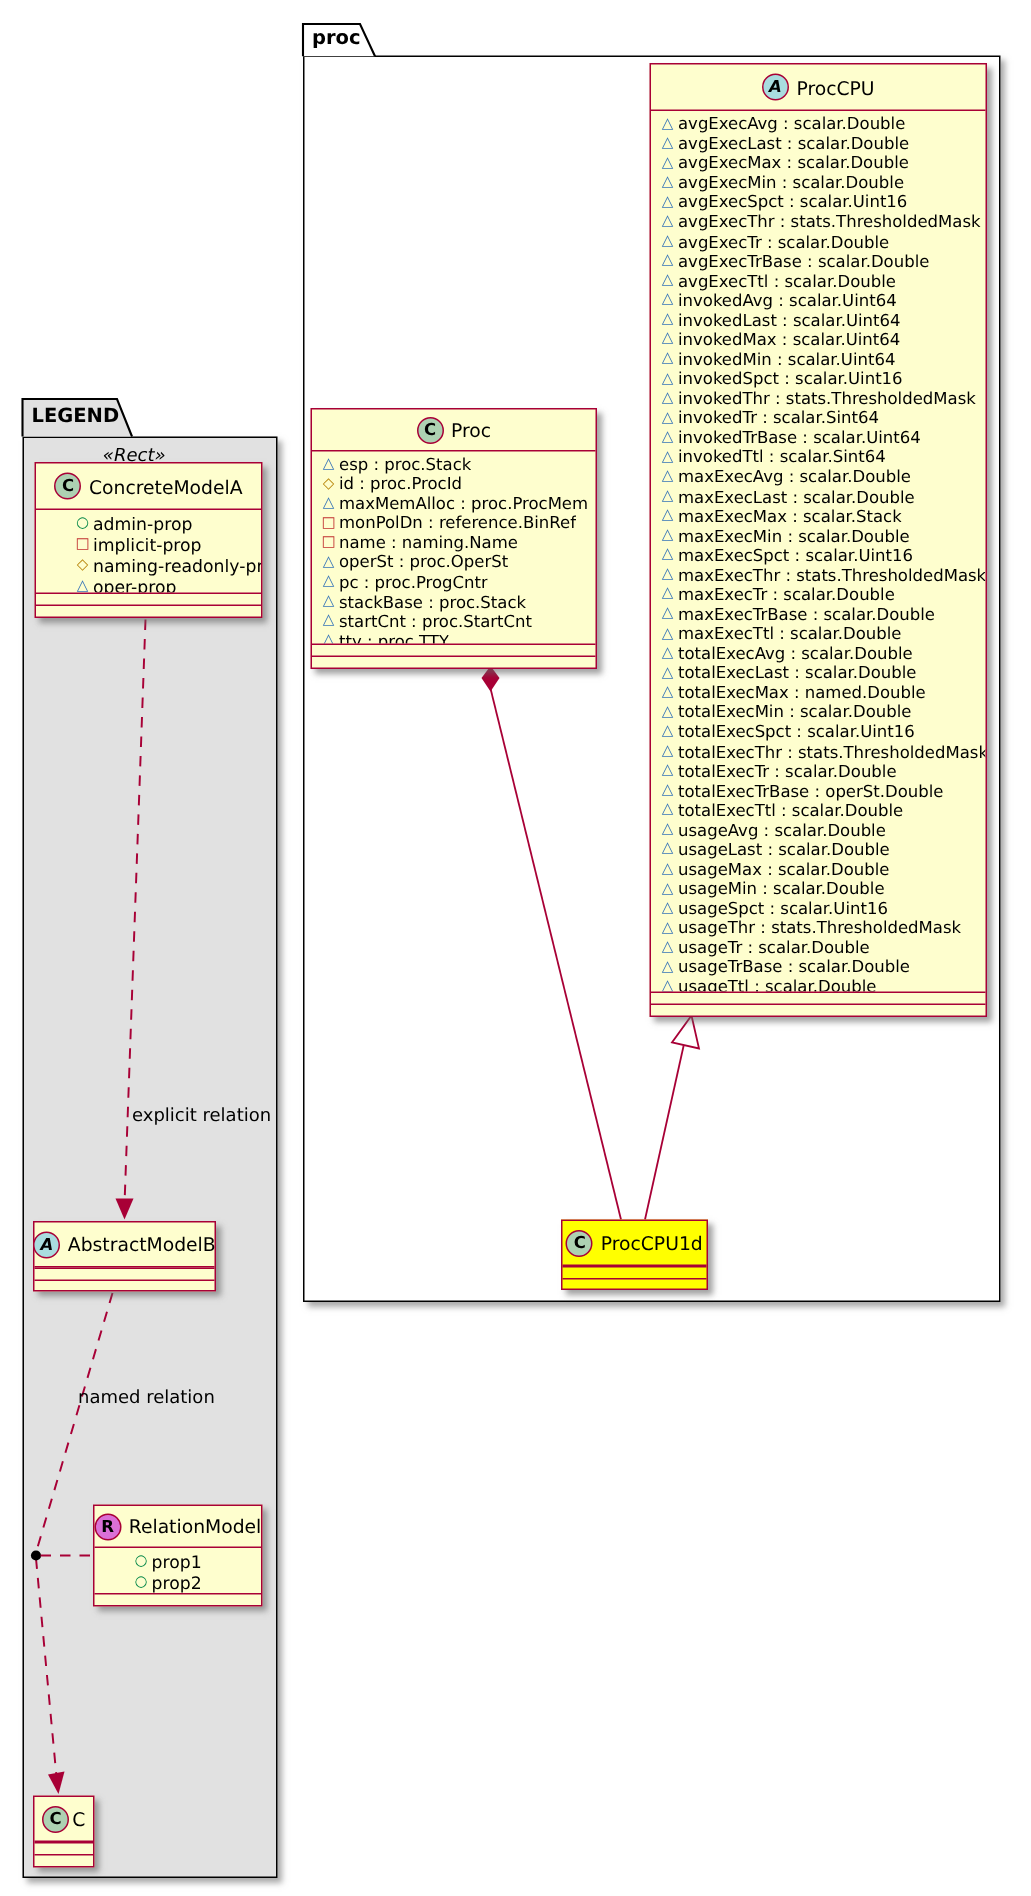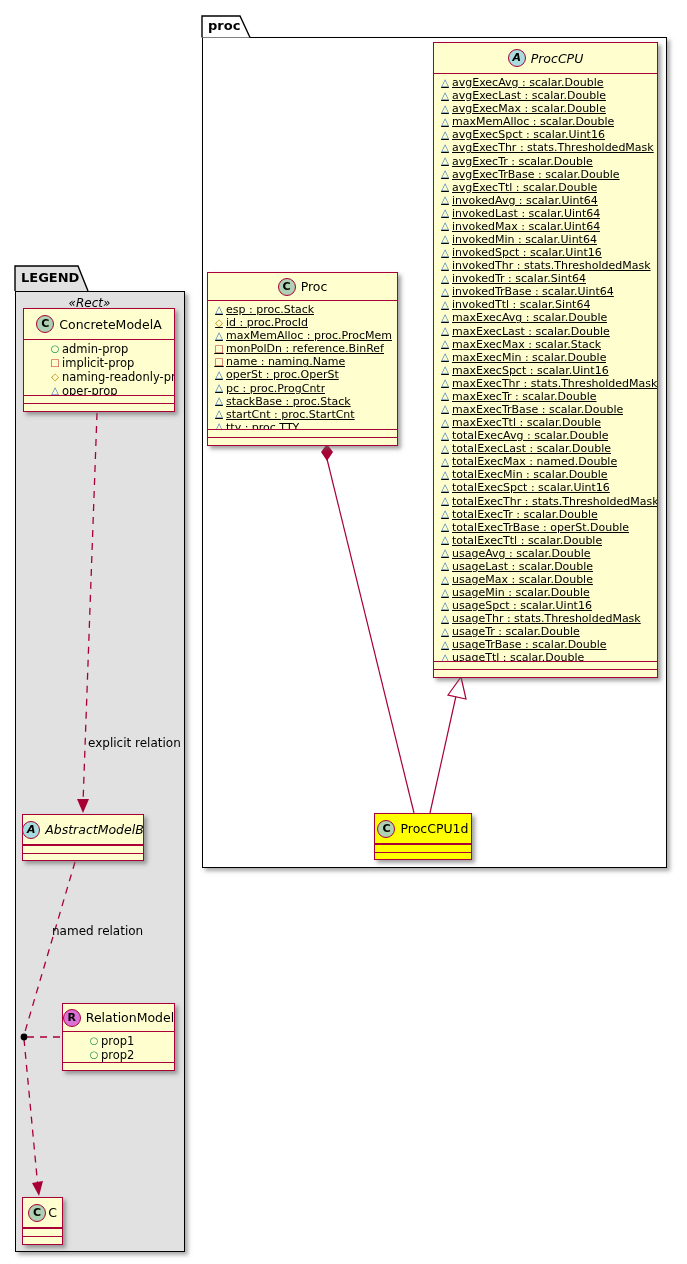--- a/index.html
+++ b/index.html
@@ -20,29 +20,29 @@
   #legend-stereotype{position:absolute;left:15px;top:296px;width:149px;text-align:center;
     font-style:italic;font-size:12px;z-index:2;}
   
   .uml-class{position:absolute;box-sizing:border-box;background:#FEFECE;
     border:1.5px solid #A80036;z-index:2;display:flex;flex-direction:column;
     box-shadow:3px 3px 4px rgba(100,100,100,.6);}
   .uml-class.highlight{background:#FFFF00;}
   .class-title{display:flex;align-items:center;justify-content:center;gap:5px;
     border-bottom:1.5px solid #A80036;flex:0 0 auto;box-sizing:border-box;}
   .class-name{font-size:12.5px;}
-  .class-name.italic{font-style:italic;}
+  .class-name.italic{}
   .spot{flex:0 0 auto;width:16px;height:16px;border-radius:50%;border:1px solid #A80036;
     font-weight:bold;font-size:11px;line-height:16px;text-align:center;}
   .spot-a{background:#A9DCDF;font-style:italic;}
   .spot-c{background:#ADD1B2;}
   .spot-r{background:#DA70D6;}
   .attrs{flex:1 1 auto;padding:2px 0;overflow:hidden;}
   .attr-row{display:flex;align-items:center;white-space:nowrap;padding-left:4px;}
-  .dense .attr-row{height:13.08px;font-size:11px;text-decoration:underline;}
+  .dense .attr-row{height:13.08px;font-size:11px;}
   .roomy .attr-row{height:13.9px;font-size:11.5px;padding-left:24px;}
   .attr-icon{display:inline-block;width:14px;flex:0 0 14px;text-align:center;
     font-size:10px;line-height:10px;}
   .triangle-icon{color:#3876B8;} .triangle-icon::before{content:"△";}
   .diamond-icon{color:#B8860B;}  .diamond-icon::before{content:"◇";}
   .square-icon{color:#C03030;}   .square-icon::before{content:"□";}
   .circle-icon{color:#0B8A4B;}   .circle-icon::before{content:"○";}
   .attr-text{overflow:hidden;}
   .compartment{flex:0 0 7px;border-top:1.25px solid #A80036;}
   .compartment.tall{flex:0 0 9px;}
@@ -116,21 +116,21 @@
         <span class="attr-text">avgExecLast : scalar.Double</span>
       </div>
 
       <div class="attr-row">
         <span class="attr-icon triangle-icon"></span>
         <span class="attr-text">avgExecMax : scalar.Double</span>
       </div>
 
       <div class="attr-row">
         <span class="attr-icon triangle-icon"></span>
-        <span class="attr-text">maxMemAlloc : scalar.Double</span>
+        <span class="attr-text">avgExecMin : scalar.Double</span>
       </div>
 
       <div class="attr-row">
         <span class="attr-icon triangle-icon"></span>
         <span class="attr-text">avgExecSpct : scalar.Uint16</span>
       </div>
 
       <div class="attr-row">
         <span class="attr-icon triangle-icon"></span>
         <span class="attr-text">avgExecThr : stats.ThresholdedMask</span>

